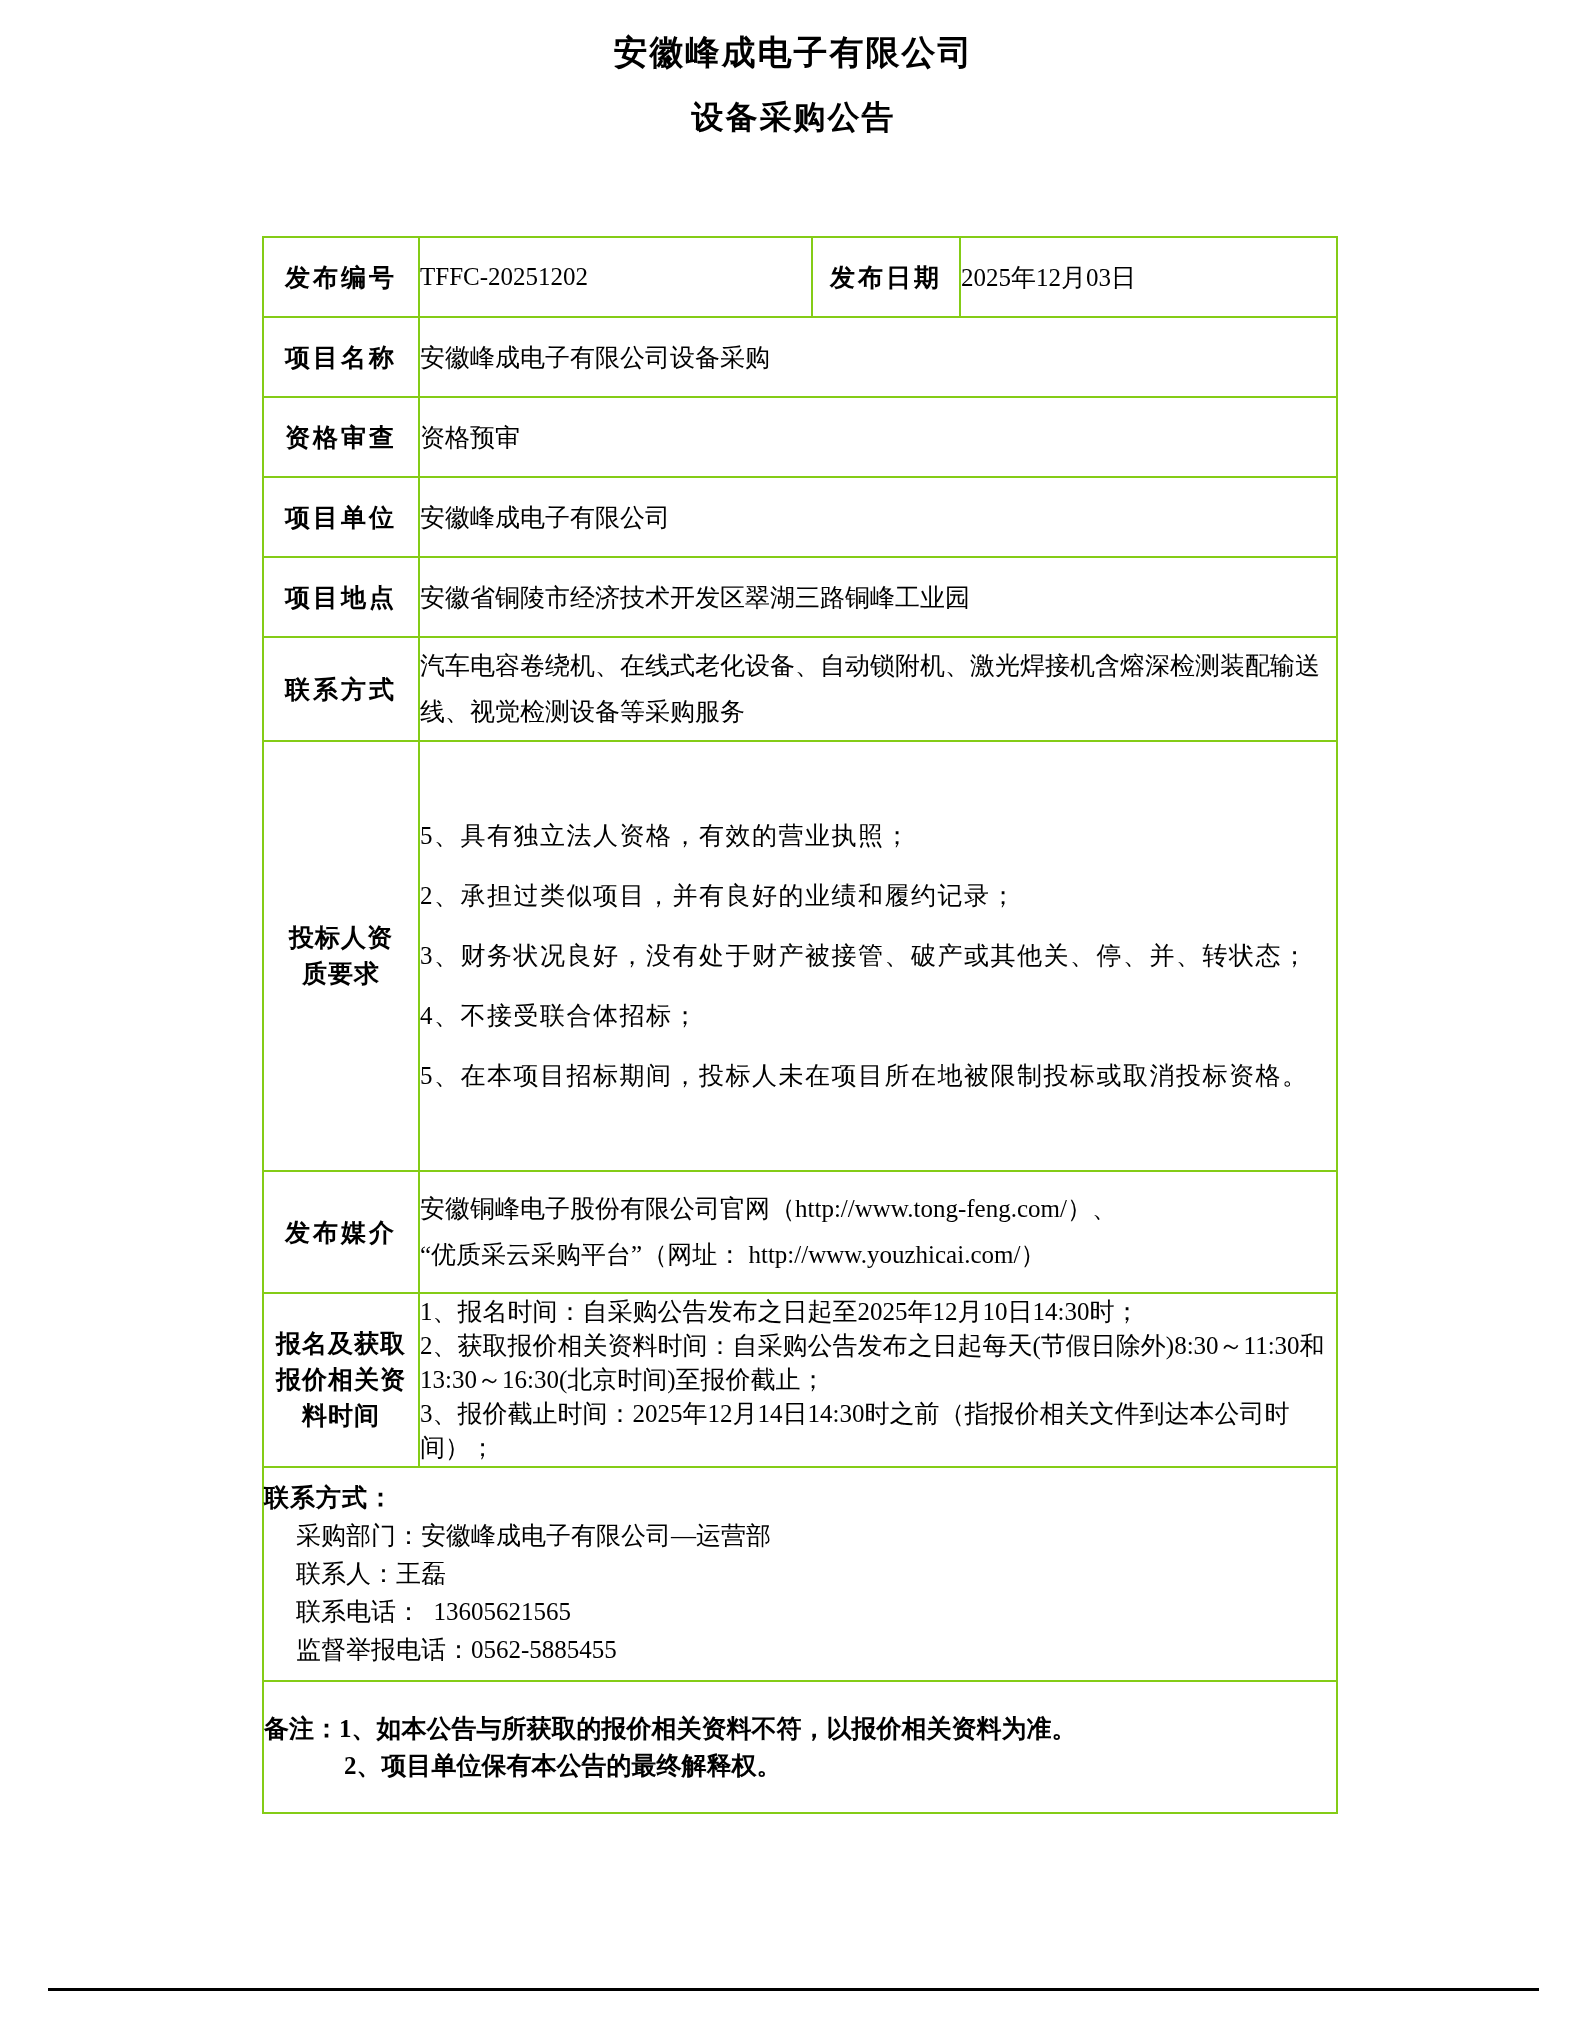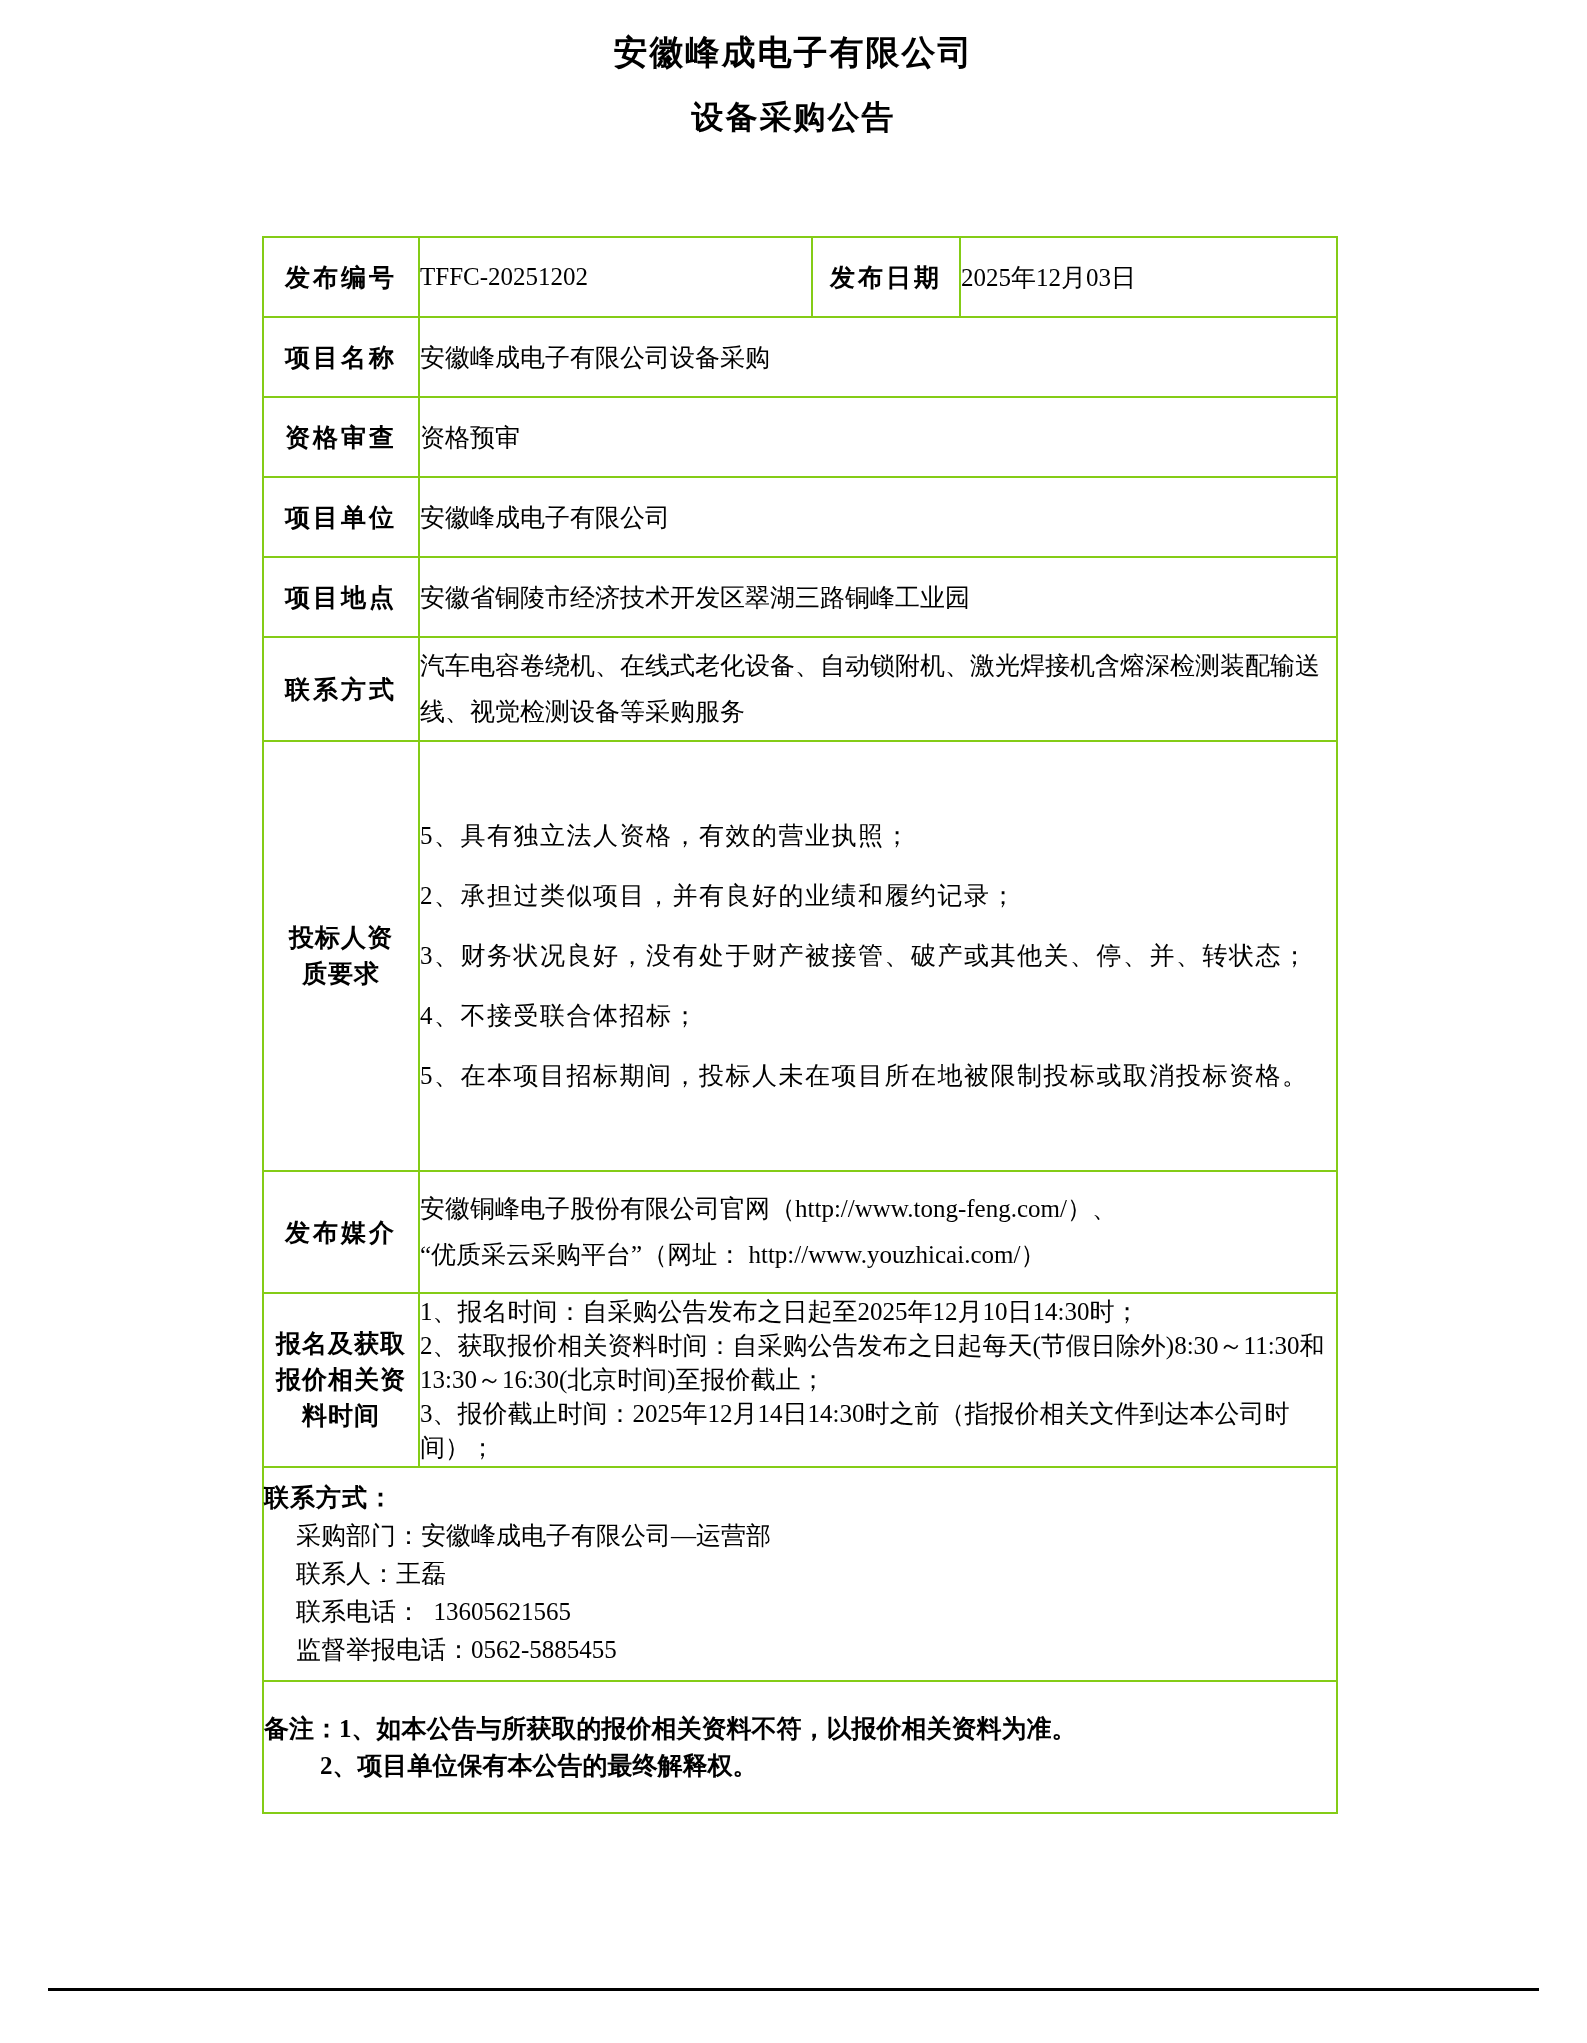--- a/index.html
+++ b/index.html
@@ -113,21 +113,21 @@
     line-height: 38px;
     padding-left: 32px;
     white-space: pre-wrap;
   }
   .remark-line {
     font-weight: 700;
     line-height: 37px;
     white-space: pre-wrap;
   }
   .remark-indent {
-    padding-left: 56px;
+    padding-left: 80px;
   }
   .footer-line {
     position: absolute;
     left: 48px;
     right: 48px;
     top: 1988px;
     height: 3px;
     background: #000000;
   }
 </style>

